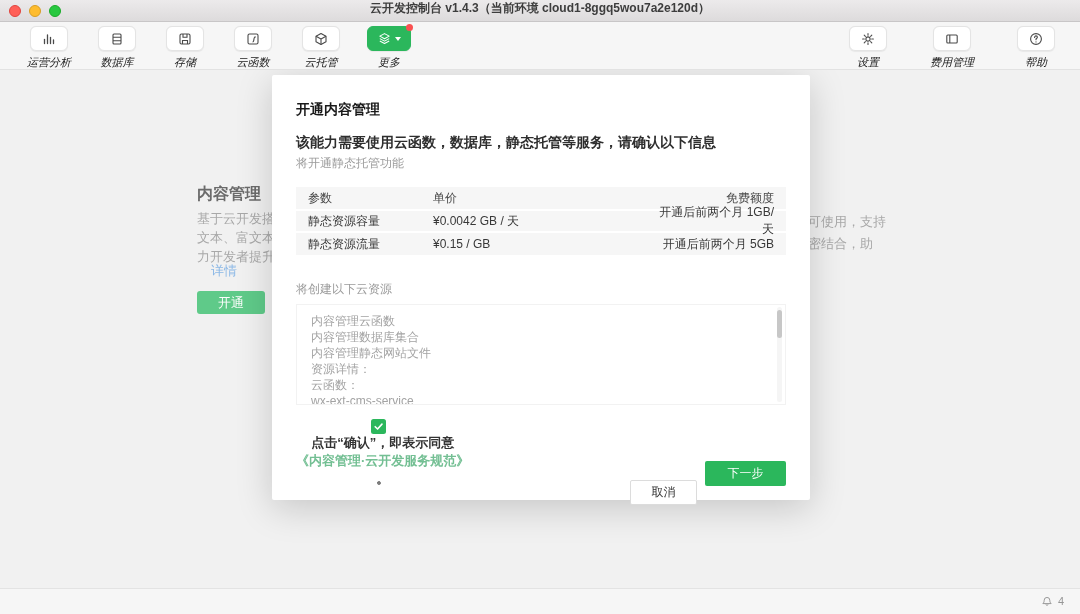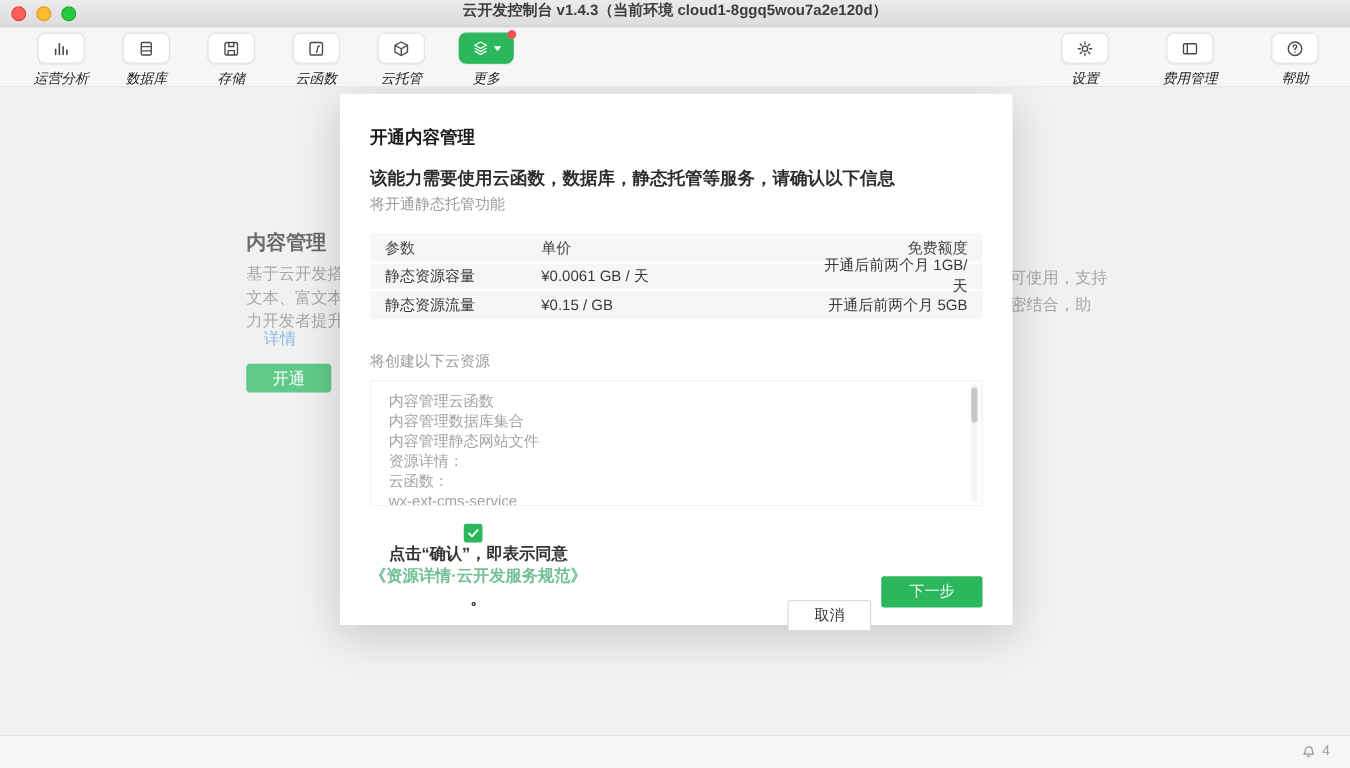--- a/index.html
+++ b/index.html
@@ -243,21 +243,21 @@
       <div class="m-subnotice">将开通静态托管功能</div>
 
       <div class="m-table">
         <div class="m-trow head">
           <div class="m-c1">参数</div>
           <div class="m-c2">单价</div>
           <div class="m-c3">免费额度</div>
         </div>
         <div class="m-trow">
           <div class="m-c1">静态资源容量</div>
-          <div class="m-c2">¥0.0061 GB / 天</div>
+          <div class="m-c2">¥0.0042 GB / 天</div>
           <div class="m-c3">开通后前两个月 1GB/天</div>
         </div>
         <div class="m-trow">
           <div class="m-c1">静态资源流量</div>
           <div class="m-c2">¥0.15 / GB</div>
           <div class="m-c3">开通后前两个月 5GB</div>
         </div>
       </div>
 
       <div class="m-res-label">将创建以下云资源</div>
@@ -273,21 +273,21 @@
         <div class="m-scroll-thumb"></div>
       </div>
 
       <div class="m-agree">
         <span class="m-checkbox">
           <svg width="11" height="11" viewBox="0 0 12 12">
             <path d="M2.4 6.2 5 8.8 9.8 3.4" stroke="#ffffff" stroke-width="1.7" fill="none" stroke-linecap="round" stroke-linejoin="round"></path>
           </svg>
         </span>
         <span class="m-agree-text">点击“确认”，即表示同意</span>
-        <span class="m-agree-link">《资源详情·云开发服务规范》</span>
+        <span class="m-agree-link">《内容管理·云开发服务规范》</span>
         <span class="m-agree-text">。</span>
       </div>
 
       <div class="m-footer">
         <div class="btn cancel">取消</div>
         <div class="btn next">下一步</div>
       </div>
     </div>
   </div>
 

